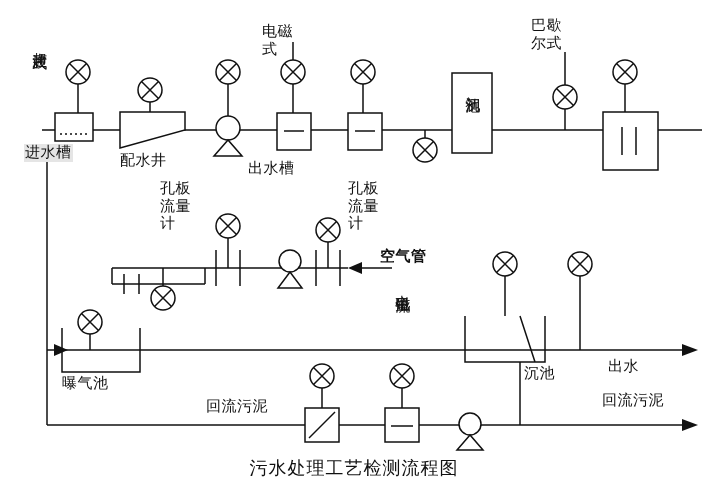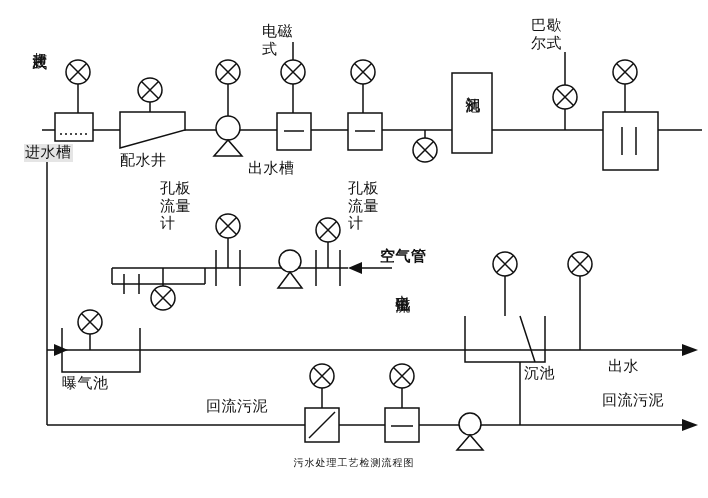--- a/index.html
+++ b/index.html
@@ -14,21 +14,21 @@
     color:#111;letter-spacing:0.5px;
   }
   .wrap2{width:34px;white-space:normal;word-break:break-all;text-align:left;}
   .vtext{
     writing-mode:vertical-rl;text-orientation:upright;white-space:normal;
     letter-spacing:1px;
   }
   .whitebg{background:#e5e5e5;padding:0 1px;}
   .caption{
     position:absolute;left:0;top:456px;width:100%;text-align:center;
-    font-size:10px;letter-spacing:1px;
+    font-size:18px;letter-spacing:1px;
   }
 </style>
 </head>
 <body>
 
 <div class="canvas">
 
   <svg width="708" height="498" viewBox="0 0 708 498">
 
     <g stroke="#111" stroke-width="1.5" fill="none">

